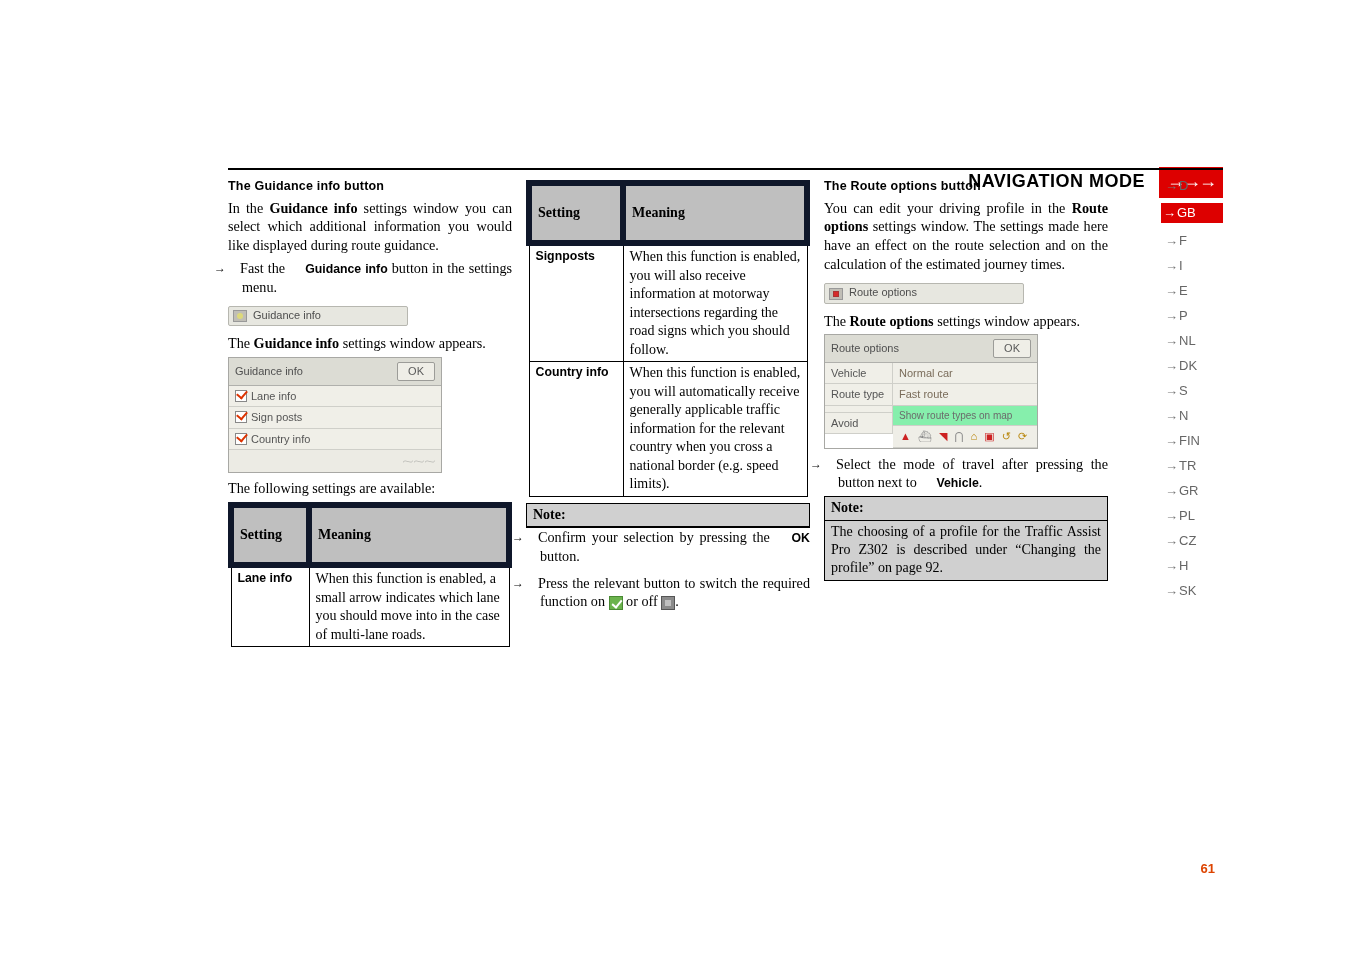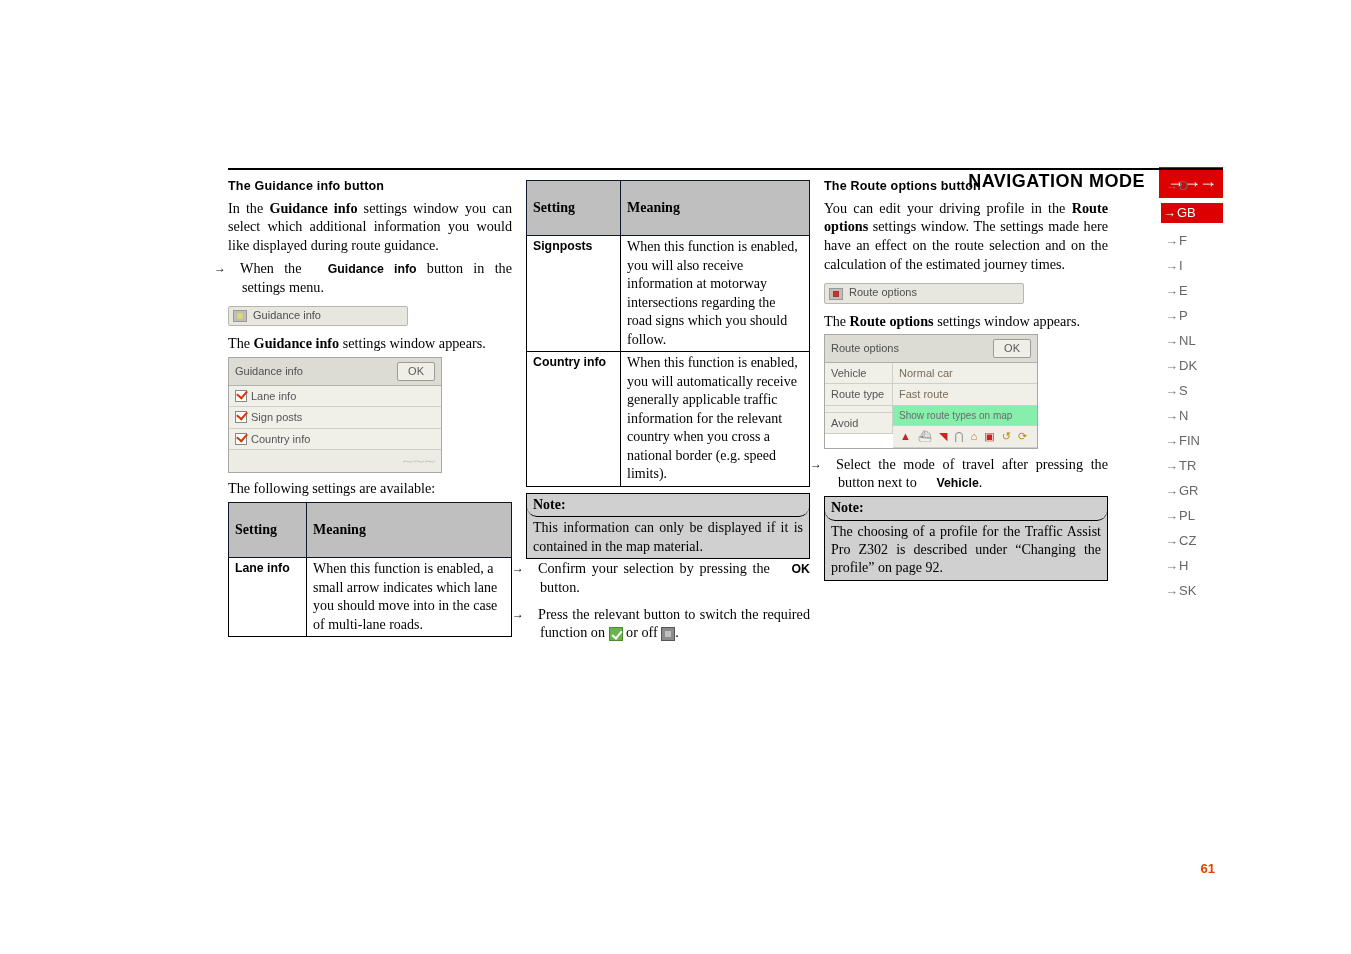--- a/index.html
+++ b/index.html
@@ -201,33 +201,33 @@
   table.def {
     width: 100%;
     border-collapse: collapse;
     font-size: 14px;
     margin-top: 2px;
   }
   table.def th {
     background:#bfbfbf;
     text-align:left;
     padding: 18px 6px;
-    border:1px solid #0f172a;
+    border:6px solid #0f172a;
   }
   table.def td {
     padding: 2px 6px;
     border:1px solid #000;
     vertical-align: top;
   }
   .notebox {
     background:#d0d0d0;
     border:1px solid #000;
     font-size: 14px;
   }
-  .notebox .nh { font-weight:700; padding:2px 6px; border-bottom:1px solid #000;border-radius:10px;}
+  .notebox .nh { font-weight:700; padding:2px 6px; border-bottom:1px solid #000;}
   .notebox .nb { padding:2px 6px; text-align: justify;}
 
   .chkico, .blankico {
     display:inline-block; width:14px; height:14px; vertical-align:middle;
     background:#6bb34d; border:1px solid #4a8a34; position:relative;
   }
   .chkico::after{
     content:""; position:absolute; left:2px; top:3px;
     width:8px; height:4px; border-left:2px solid #fff; border-bottom:2px solid #fff;
     transform: rotate(-50deg);
@@ -276,21 +276,21 @@
 <div class="top-rule"></div>
 
 <div class="columns">
 
   <div class="col">
     <h4 class="sub">The Guidance info button</h4>
     <p>
       <span>In the </span><b>Guidance info</b><span> settings window you can select which additional information you would like displayed during route guidance.</span>
     </p>
     <p class="indent">
-      <span class="arrow"></span><span>When the </span><b class="sans" style="font-size:12.3px">Guidance info</b><span> button in the settings menu.</span>
+      <span class="arrow"></span><span>Fast the </span><b class="sans" style="font-size:12.3px">Guidance info</b><span> button in the settings menu.</span>
     </p>
 
     <div class="tab">
       <span class="ticonL"></span>
       <span>Guidance info</span>
     </div>
 
     <p>
       <span>The </span><b>Guidance info</b><span> settings window appears.</span>
     </p>
@@ -347,21 +347,20 @@
       </tr>
       <tr>
         <td class="sans" style="font-weight:700; font-size:12.3px">Country info</td>
         <td>When this function is enabled, you will automatically receive generally applicable traffic information for the relevant country when you cross a national border (e.g. speed limits).</td>
       </tr>
     </tbody>
       </table>
 
     <div class="notebox" style="margin-top:6px">
       <div class="nh">Note:</div>
-      <div class="nb">This information can only be displayed if it is contained in the map material.</div>
     </div>
 
     <p class="indent">
       <span class="arrow"></span><span>Confirm your selection by pressing the </span><b class="sans" style="font-size:12.3px">OK</b><span> button.</span>
     </p>
     <p class="indent" style="margin-top:8px">
       <span class="arrow"></span><span>Press the relevant button to switch the required function on </span><span class="chkico"></span><span> or off </span><span class="blankico"></span><span>.</span>
     </p>
   </div>
 

